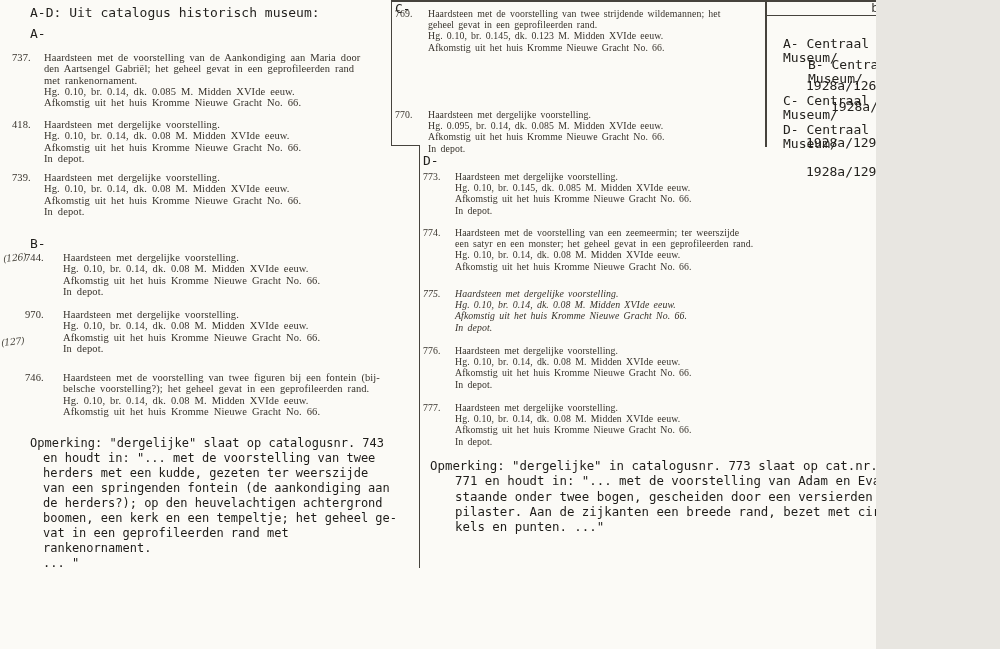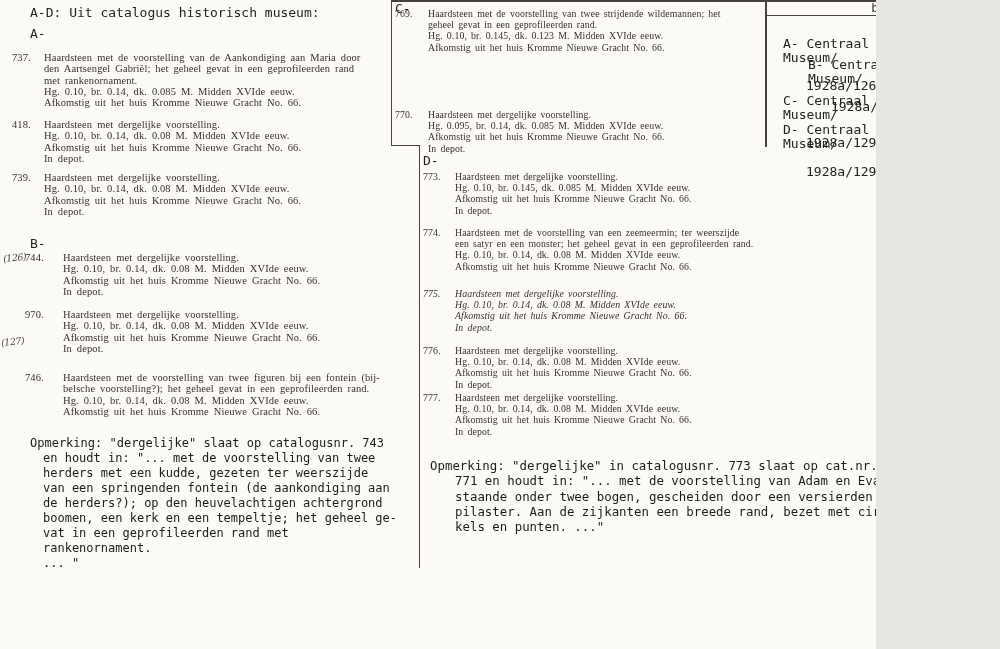--- a/index.html
+++ b/index.html
@@ -177,21 +177,21 @@
   </div>
 
   <div class="entry col-mid" style="left:423px; top:345px;">
     <span class="num">776.</span>
     <div class="elines" style="padding-left:32px;">Haardsteen met dergelijke voorstelling.
 Hg. 0.10, br. 0.14, dk. 0.08 M. Midden XVIde eeuw.
 Afkomstig uit het huis Kromme Nieuwe Gracht No. 66.
 In depot.</div>
   </div>
 
-  <div class="entry col-mid" style="left:423px; top:392px;">
+  <div class="entry col-mid" style="left:423px; top:402px;">
     <span class="num">777.</span>
     <div class="elines" style="padding-left:32px;">Haardsteen met dergelijke voorstelling.
 Hg. 0.10, br. 0.14, dk. 0.08 M. Midden XVIde eeuw.
 Afkomstig uit het huis Kromme Nieuwe Gracht No. 66.
 In depot.</div>
   </div>
 
   <div class="remark remark-right" style="left:455px; top:458px; width:470px;">Opmerking: "dergelijke" in catalogusnr. 773 slaat op cat.nr.
 771 en houdt in: "... met de voorstelling van Adam en Eva,
 staande onder twee bogen, gescheiden door een versierden

